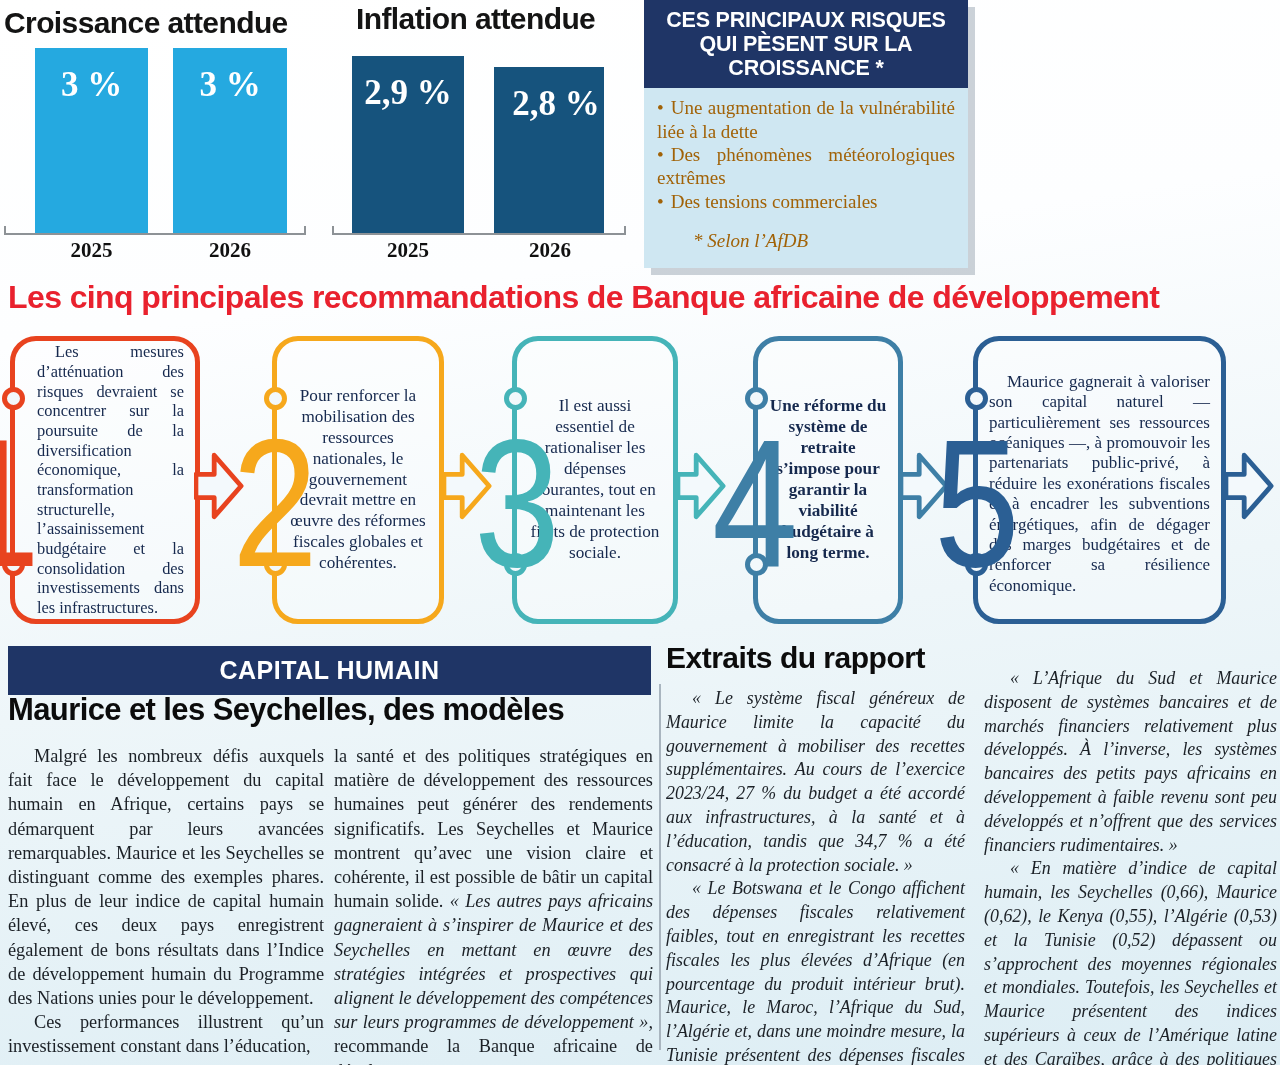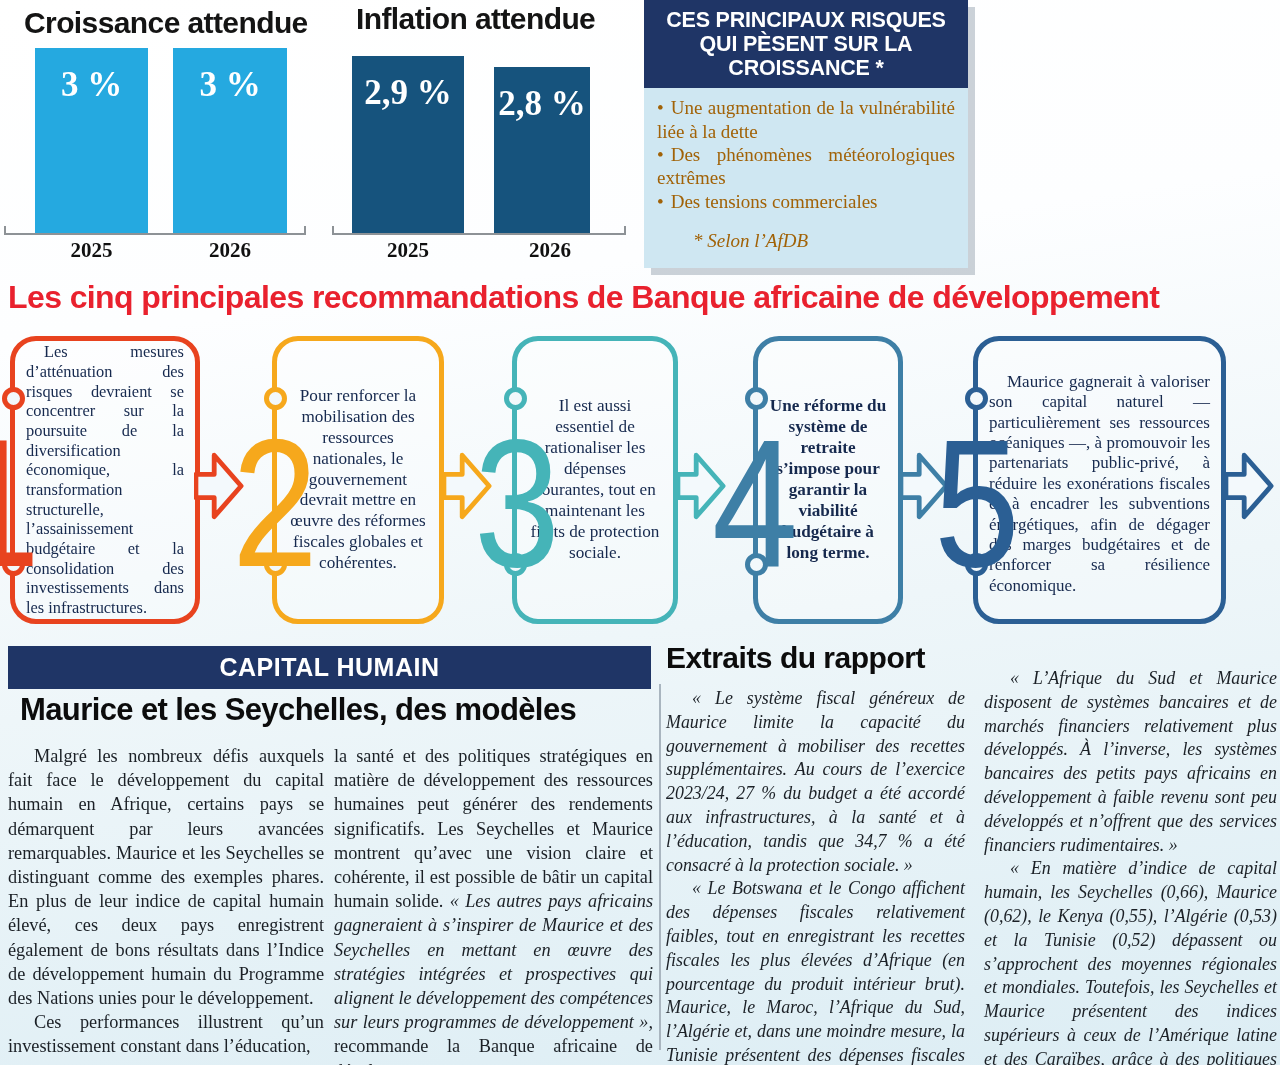--- a/index.html
+++ b/index.html
@@ -31,61 +31,61 @@
   .bubble{position:absolute;top:336px;height:288px;border:5px solid var(--c);border-radius:26px;
           display:flex;align-items:center;box-sizing:border-box;z-index:1;background:rgba(255,255,255,0.25);}
   .bubble .txt{margin:0;width:100%;box-sizing:border-box;padding:6px 11px;
                font-family:"Liberation Serif",serif;color:#16294e;font-size:16.6px;line-height:1.2;}
   .b-center .txt{text-align:center;font-size:17.2px;line-height:1.22;}
   .b-just .txt{text-align:justify;text-indent:18px;}
   .ring{position:absolute;width:13px;height:13px;border:5px solid var(--c);border-radius:50%;background:#f2f8fb;left:-13px;z-index:2;}
   .ring.t{top:46px;} .ring.b{top:212px;}
   .arrow{position:absolute;top:442px;color:var(--c);z-index:2;}
   
-  .banner{position:absolute;left:8px;top:646px;width:643px;height:43px;background:#1f3566;color:#ffffff;
+  .banner{position:absolute;left:8px;top:646px;width:643px;height:49px;background:#1f3566;color:#ffffff;
           display:flex;align-items:center;justify-content:center;font-weight:bold;font-size:25px;letter-spacing:0.5px;}
-  .subhead{position:absolute;left:20px;top:692px;font-size:31px;font-weight:bold;color:#0c0c0c;letter-spacing:-0.6px;white-space:nowrap;}
+  .subhead{position:absolute;left:8px;top:692px;font-size:31px;font-weight:bold;color:#0c0c0c;letter-spacing:-0.6px;white-space:nowrap;}
   .art-col{position:absolute;top:744px;font-family:"Liberation Serif",serif;font-size:18.3px;line-height:24.2px;color:#1b2026;text-align:justify;}
   .art-col p{margin:0;text-indent:26px;}
   .art-col p.noindent{text-indent:0;}
   .col1{left:8px;width:316px;}
   .col2{left:334px;width:319px;}
   .it{font-style:italic;}
   .vline{position:absolute;left:659px;top:684px;width:2px;height:366px;background:#a9b5bf;}
   
   .ex-title{position:absolute;left:666px;top:641px;font-size:30px;font-weight:bold;color:#0c0c0c;letter-spacing:-0.5px;white-space:nowrap;}
   .ex-col{position:absolute;font-family:"Liberation Serif",serif;font-style:italic;font-size:17.9px;line-height:23.8px;color:#1b2026;text-align:justify;}
   .ex-col p{margin:0;text-indent:26px;}
   .ex1{left:666px;top:687px;width:299px;}
   .ex2{left:984px;top:667px;width:293px;}
 </style>
 </head>
 <body>
 
 <div class="stage">
 
   <div>
-    <div class="chart-title" style="left:4px;top:6px;margin-left:20px;">Croissance attendue</div>
+    <div class="chart-title" style="left:4px;top:6px;">Croissance attendue</div>
     <div class="bar" style="left:35px;top:48px;width:113px;height:185px;background:#25a9e0;">
       <span class="val">3 %</span>
     </div>
     <div class="bar" style="left:173px;top:48px;width:114px;height:185px;background:#25a9e0;">
       <span class="val">3 %</span>
     </div>
     <div class="axis" style="left:4px;top:224px;width:302px;height:9px;"></div>
     <div class="cat" style="left:35px;top:238px;width:113px;">2025</div>
     <div class="cat" style="left:173px;top:238px;width:114px;">2026</div>
   </div>
 
   <div>
     <div class="chart-title" style="left:356px;top:2px;">Inflation attendue</div>
     <div class="bar" style="left:352px;top:56px;width:112px;height:177px;background:#16537d;">
       <span class="val">2,9 %</span>
     </div>
-    <div class="bar" style="left:494px;top:67px;width:96px;height:166px;background:#16537d;">
+    <div class="bar" style="left:494px;top:67px;width:96px;height:166px;background:#16537d;padding-left:14px;">
       <span class="val">2,8 %</span>
     </div>
     <div class="axis" style="left:332px;top:224px;width:294px;height:9px;"></div>
     <div class="cat" style="left:352px;top:238px;width:112px;">2025</div>
     <div class="cat" style="left:494px;top:238px;width:112px;">2026</div>
   </div>
 
   <div class="risk">
     <div class="risk-head">CES PRINCIPAUX RISQUES QUI PÈSENT SUR LA CROISSANCE *</div>
     <div class="risk-body">
@@ -93,21 +93,21 @@
       <div class="risk-item"><span class="dot">•</span><span>Des phénomènes météorologiques extrêmes</span></div>
       <div class="risk-item"><span class="dot">•</span><span>Des tensions commerciales</span></div>
       <div class="risk-foot">* Selon l’AfDB</div>
     </div>
   </div>
 
   <div class="main-headline">Les cinq principales recommandations de Banque africaine de développement</div>
 
   <div class="rec" style="--c:#e8431f;">
     <div class="num" style="left:-46px;">1</div>
-    <div class="bubble b-just" style="left:10px;width:190px;">
+    <div class="bubble b-just" style="left:10px;width:190px;padding-left:11px;">
       <span class="ring t"></span>
       <span class="ring b"></span>
       <p class="txt" style="font-size:16.4px;">Les mesures d’atténuation des risques devraient se concentrer sur la poursuite de la diversification économique, la transformation structurelle, l’assainissement budgétaire et la consolidation des investissements dans les infrastructures.</p>
     </div>
     <svg class="arrow" style="left:194px;" width="50" height="88" viewBox="0 0 52 90">
       <path d="M2 33 L21 33 L21 13 L49 45 L21 77 L21 57 L2 57 Z" fill="#f3f9fc" stroke="currentColor" stroke-width="5" stroke-linejoin="round"></path>
     </svg>
   </div>
 
   <div class="rec" style="--c:#f6a81c;">

